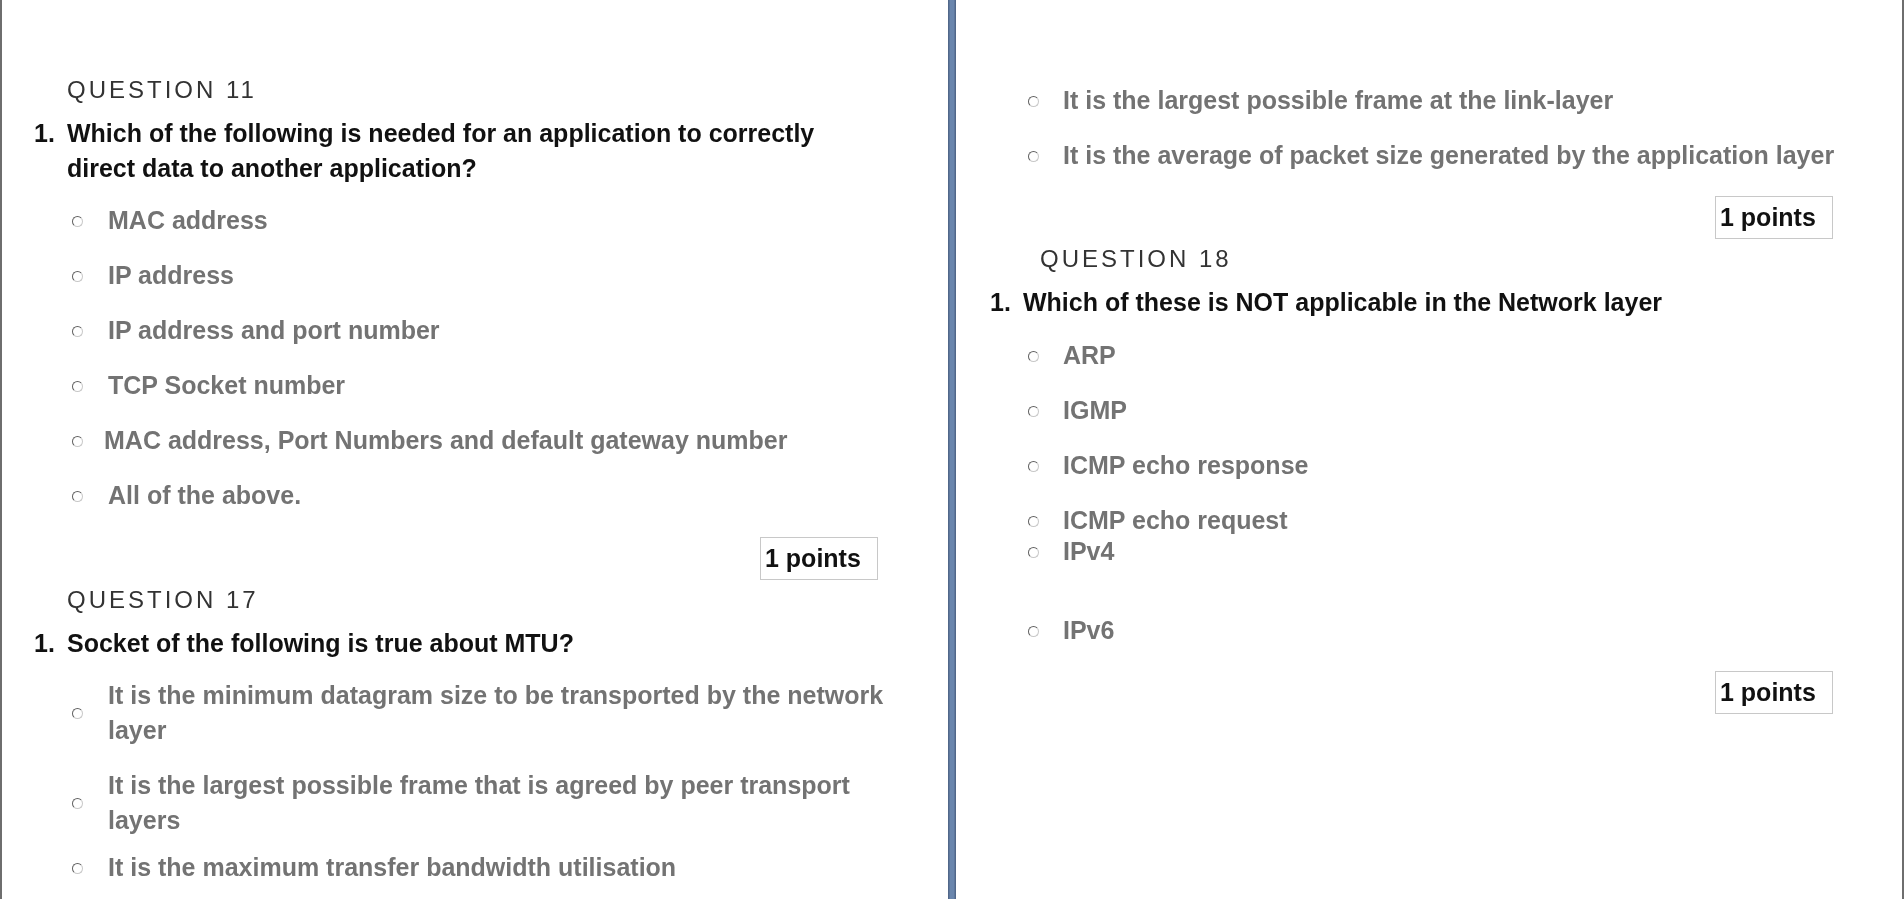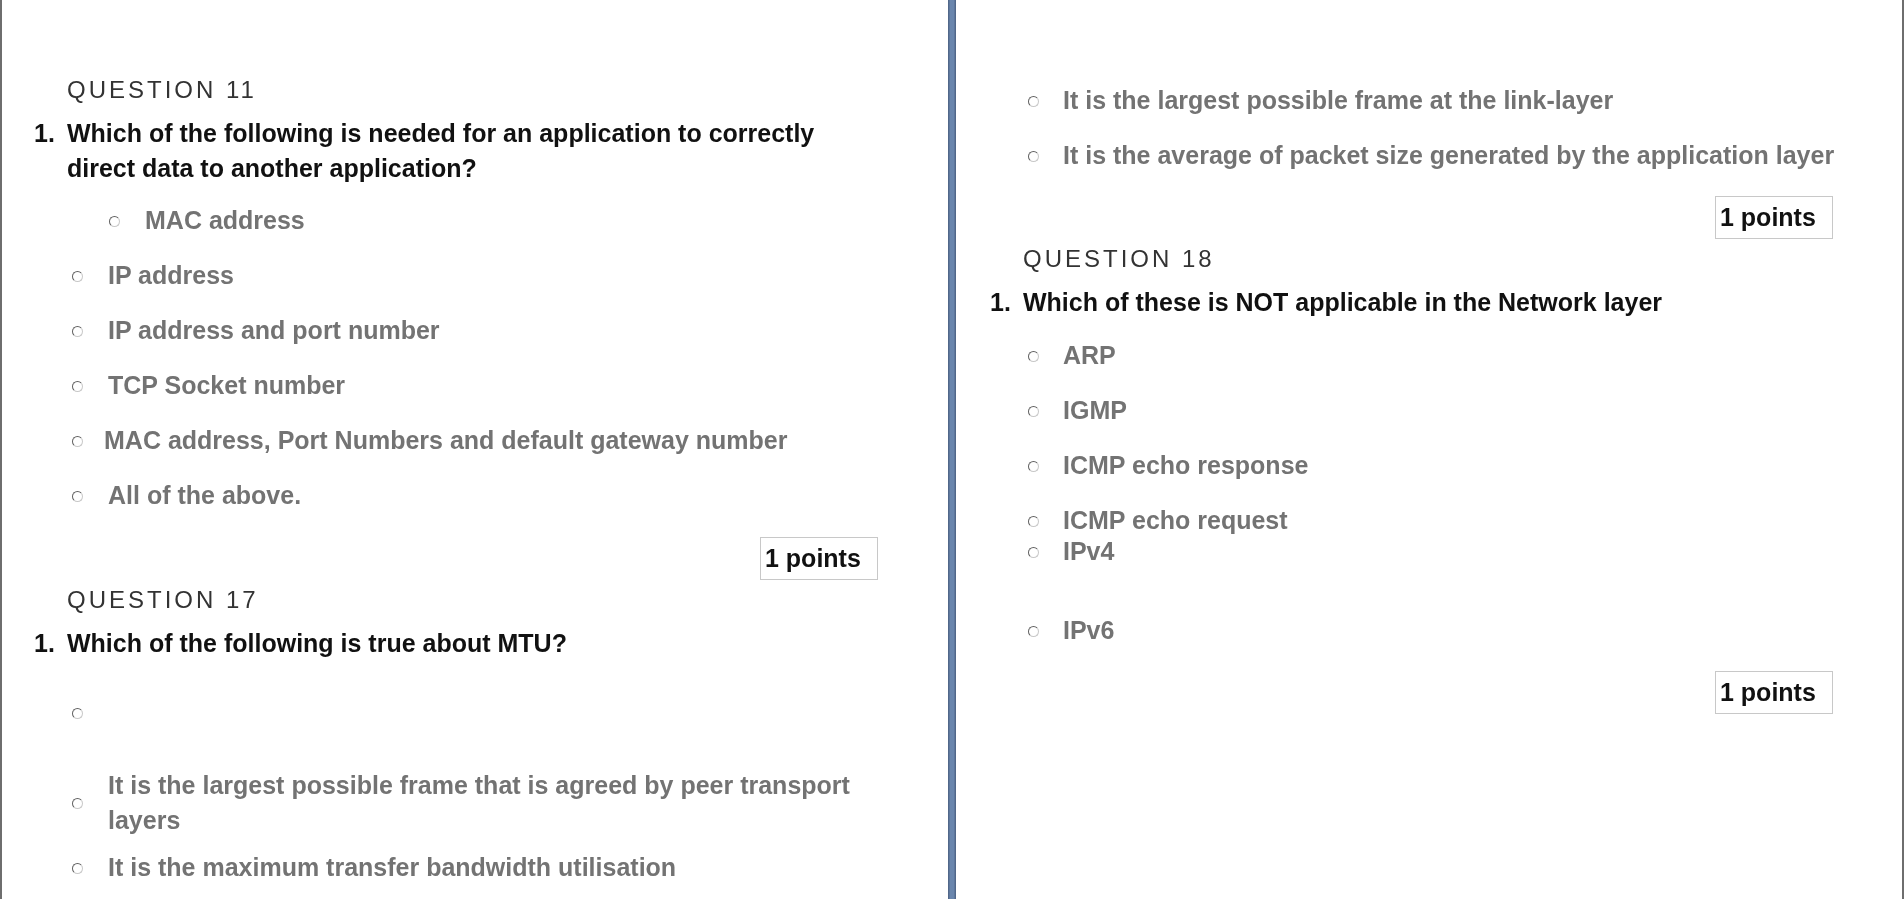--- a/index.html
+++ b/index.html
@@ -98,21 +98,21 @@
 
 <div class="page page-left">
 
   <section>
     <h2 class="q-heading" style="left:67px; top:76px;">QUESTION 11</h2>
     <div class="q-text" style="left:67px; top:116px; width:820px;">
       <span class="q-num">1.</span>
       <span>Which of the following is needed for an application to correctly direct data to another application?</span>
     </div>
 
-    <label class="opt" style="left:0; top:203px; width:900px; height:35px;margin-left:37px;">
+    <label class="opt" style="left:0; top:203px; width:900px; height:35px;">
       <span class="radio" style="left:72px; top:13px;"></span>
       <span class="label" style="left:108px; top:0;">MAC address</span>
     </label>
     <label class="opt" style="left:0; top:258px; width:900px; height:35px;">
       <span class="radio" style="left:72px; top:13px;"></span>
       <span class="label" style="left:108px; top:0;">IP address</span>
     </label>
     <label class="opt" style="left:0; top:313px; width:900px; height:35px;">
       <span class="radio" style="left:72px; top:13px;"></span>
       <span class="label" style="left:108px; top:0;">IP address and port number</span>
@@ -130,25 +130,26 @@
       <span class="label" style="left:108px; top:0;">All of the above.</span>
     </label>
 
     <div class="points" style="left:760px; top:537px;">1 points</div>
   </section>
 
   <section>
     <h2 class="q-heading" style="left:67px; top:586px;">QUESTION 17</h2>
     <div class="q-text" style="left:67px; top:626px; width:820px;">
       <span class="q-num">1.</span>
-      <span>Which of the following is true about MTU?</span>
+      <span>Socket of the following is true about MTU?</span>
     </div>
 
     <label class="opt" style="left:0; top:678px; width:900px; height:70px;">
       <span class="radio" style="left:72px; top:30px;"></span>
+      <span class="label wrap" style="left:108px; top:0; width:780px;">It is the minimum datagram size to be transported by the network layer</span>
     </label>
     <label class="opt" style="left:0; top:768px; width:900px; height:70px;">
       <span class="radio" style="left:72px; top:30px;"></span>
       <span class="label wrap" style="left:108px; top:0; width:780px;">It is the largest possible frame that is agreed by peer transport layers</span>
     </label>
     <label class="opt" style="left:0; top:850px; width:900px; height:35px;">
       <span class="radio" style="left:72px; top:13px;"></span>
       <span class="label" style="left:108px; top:0;">It is the maximum transfer bandwidth utilisation</span>
     </label>
   </section>
@@ -163,21 +164,21 @@
     </label>
     <label class="opt" style="left:0; top:138px; width:900px; height:35px;">
       <span class="radio" style="left:72px; top:13px;"></span>
       <span class="label" style="left:107px; top:0;">It is the average of packet size generated by the application layer</span>
     </label>
 
     <div class="points" style="left:759px; top:196px;">1 points</div>
   </section>
 
   <section>
-    <h2 class="q-heading" style="left:67px; top:245px;">QUESTION 18</h2>
+    <h2 class="q-heading" style="left:84px; top:245px;">QUESTION 18</h2>
     <div class="q-text" style="left:67px; top:285px; width:820px;">
       <span class="q-num">1.</span>
       <span>Which of these is NOT applicable in the Network layer</span>
     </div>
 
     <label class="opt" style="left:0; top:338px; width:900px; height:35px;">
       <span class="radio" style="left:72px; top:13px;"></span>
       <span class="label" style="left:107px; top:0;">ARP</span>
     </label>
     <label class="opt" style="left:0; top:393px; width:900px; height:35px;">

